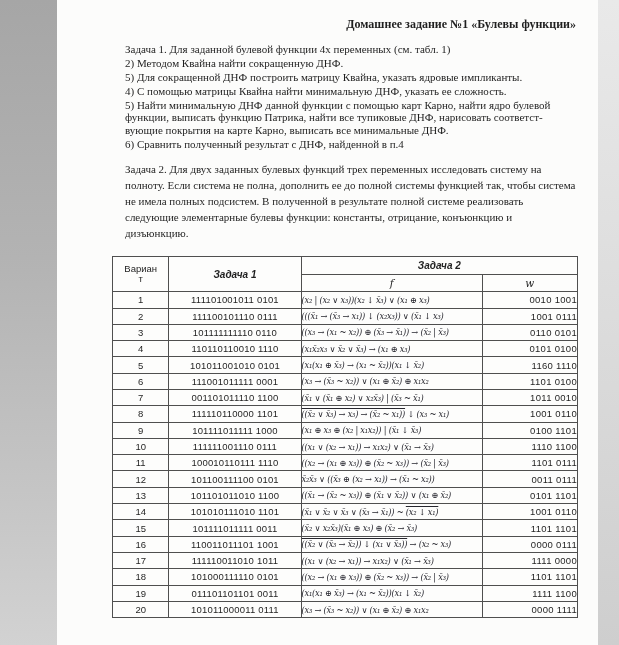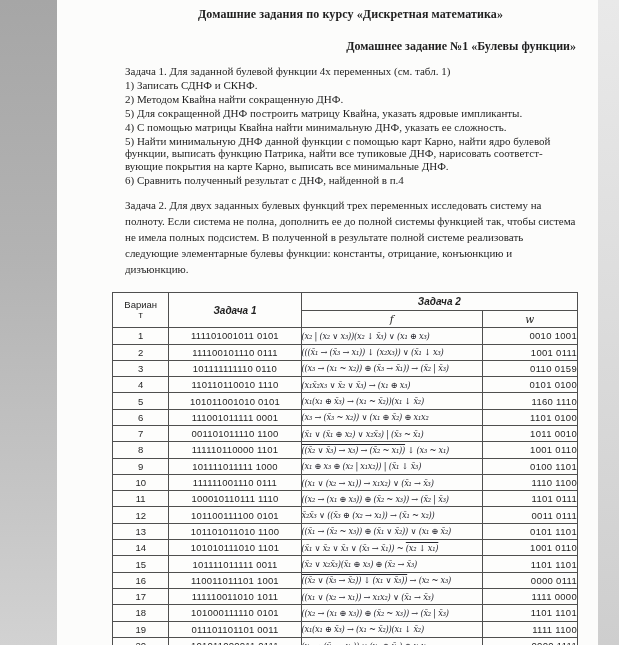--- a/index.html
+++ b/index.html
@@ -58,25 +58,23 @@
   .ov{text-decoration:overline;}
 </style>
 </head>
 <body>
 
 <div class="left-band"></div>
 <div class="right-band"></div>
 
 <div class="page">
   <div class="inner">
-    <div class="doc-title">Домашние задания по курсу «Дискретная математика»</div>
     <div class="doc-subtitle">Домашнее задание №1 «Булевы функции»</div>
     <div class="task-block">
         <div class="tline">Задача 1.   Для заданной булевой функции 4х переменных (см. табл. 1)</div>
-        <div class="tline">1) Записать СДНФ и СКНФ.</div>
         <div class="tline">2) Методом Квайна найти сокращенную ДНФ.</div>
         <div class="tline">5) Для сокращенной ДНФ построить матрицу Квайна, указать ядровые импликанты.</div>
         <div class="tline">4) С помощью матрицы Квайна найти минимальную ДНФ, указать ее сложность.</div>
         <div class="tline">5) Найти минимальную ДНФ данной функции с помощью карт Карно, найти ядро булевой функции, выписать функцию Патрика, найти все тупиковые ДНФ, нарисовать соответст­вующие покрытия на карте Карно, выписать все минимальные ДНФ.</div>
         <div class="tline">6) Сравнить полученный результат с ДНФ, найденной в п.4</div>
       </div>
     <div class="task2-text">Задача 2.  Для двух заданных булевых функций трех переменных исследовать систему на полноту. Если система не полна, дополнить ее до полной системы функцией так, чтобы система не имела полных подсистем. В полученной в результате полной системе реализовать следующие элементарные булевы функции: константы, отрицание, конъюнкцию и дизъюнкцию.</div>
   </div>
 
   <table class="vt">
@@ -110,21 +108,21 @@
         <tr>
           <td class="c-v">2</td>
           <td class="c-b">111100101110 0111</td>
           <td class="c-f"><span>(((x̄₁ → (x̄₃ → x₁)) ↓ (x₂x₃)) ∨ (x̄₁ ↓ x₃)</span></td>
           <td class="c-w">1001 0111</td>
         </tr>
         <tr>
           <td class="c-v">3</td>
           <td class="c-b">101111111110 0110</td>
           <td class="c-f"><span>((x₃ → (x₁ ~ x₂)) ⊕ (x̄₃ → x̄₁)) → (x̄₂ | x̄₃)</span></td>
-          <td class="c-w">0110 0159</td>
+          <td class="c-w">0110 0101</td>
         </tr>
         <tr>
           <td class="c-v">4</td>
           <td class="c-b">110110110010 1110</td>
           <td class="c-f"><span>(x₁x̄₂x₃ ∨ x̄₂ ∨ x̄₃) → (x₁ ⊕ x₃)</span></td>
           <td class="c-w">0101 0100</td>
         </tr>
         <tr>
           <td class="c-v">5</td>
           <td class="c-b">101011001010 0101</td>

